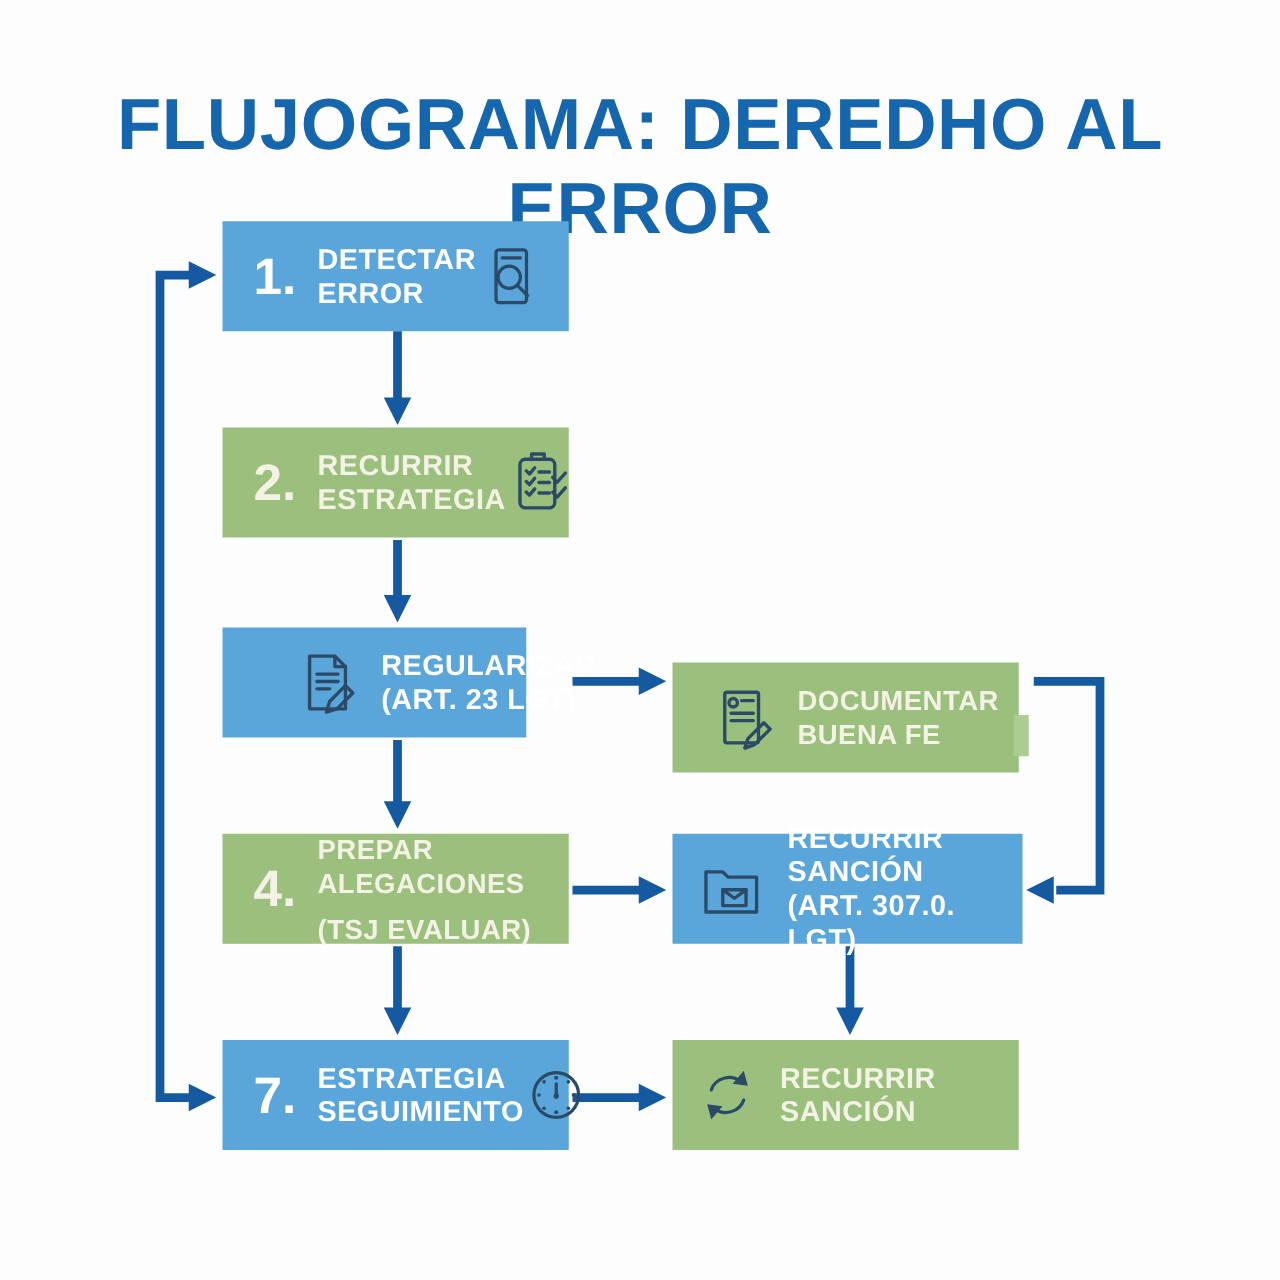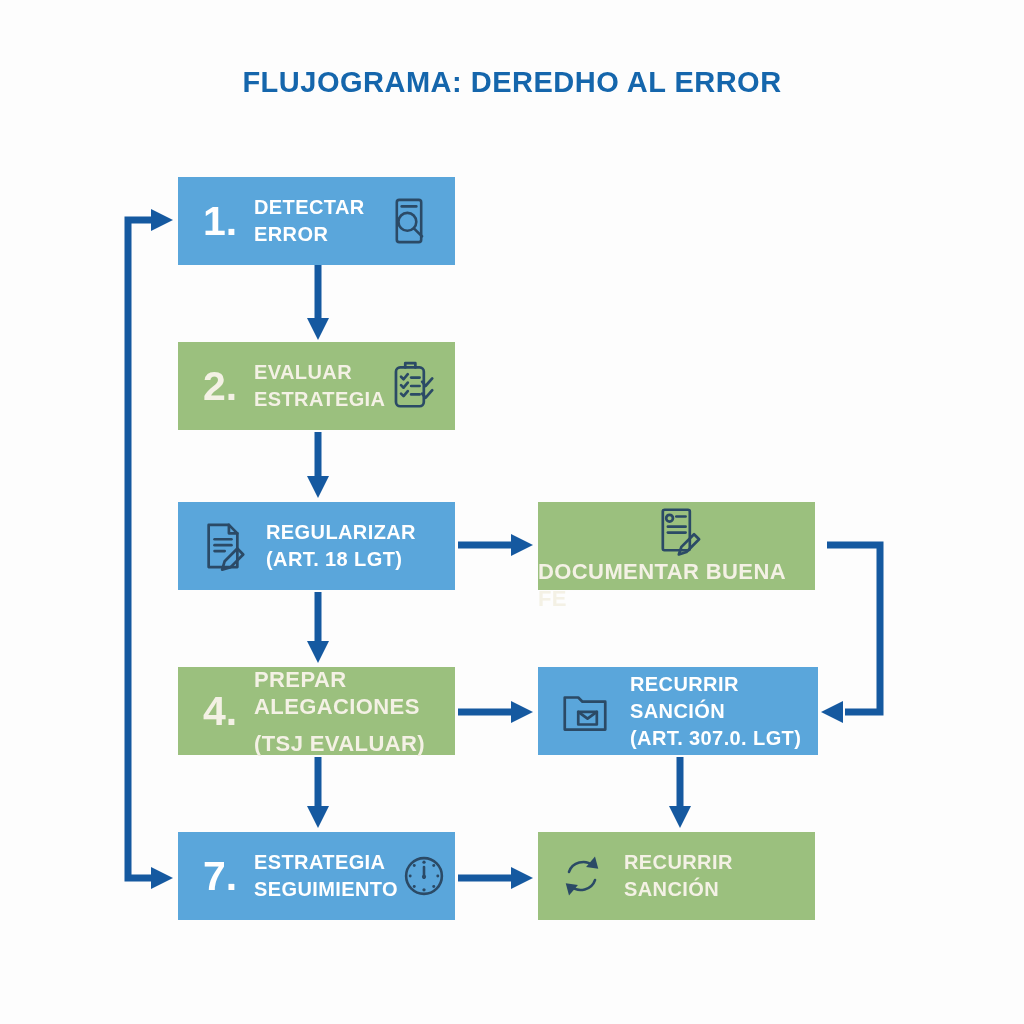--- a/index.html
+++ b/index.html
@@ -3,26 +3,26 @@
 <meta charset="utf-8">
 <style>
   :root{
     --bg:#fdfdfd; --box-blue:#5aa6db; --box-green:#9bc07e; --patch-green:#abcc92;
     --arrow:#1559a0; --title:#1566ac; --icon:#2b4a66; --text-blue:#ffffff; --text-green:#f4f1e5;
   }
   html,body{margin:0;padding:0;}
   body{font-family:"Liberation Sans",sans-serif;background:#fff;}
   .canvas{position:relative;width:1024px;height:1024px;background:var(--bg);overflow:hidden;}
   .title{position:absolute;top:66px;left:0;width:1024px;text-align:center;
-         font-size:29px;font-weight:700;letter-spacing:.5px;color:var(--title);}
+         font-size:58px;font-weight:700;letter-spacing:.5px;color:var(--title);}
   .node{position:absolute;display:flex;align-items:center;box-sizing:border-box;}
   .node.blue{background:var(--box-blue);color:var(--text-blue);}
   .node.green{background:var(--box-green);color:var(--text-green);}
   .num{font-size:41px;font-weight:700;width:68px;text-align:center;flex:0 0 auto;margin-left:8px;}
-  .txt{display:flex;flex-direction:column;font-size:20px;font-weight:700;
+  .txt{display:flex;flex-direction:column;font-size:23px;font-weight:700;
        letter-spacing:.4px;line-height:27px;}
   .icon{flex:0 0 auto;display:flex;align-items:center;justify-content:center;}
   .icon.right{margin-left:auto;margin-right:20px;}
   .icon.left{margin-left:18px;margin-right:16px;}
   .icon svg{stroke:var(--icon);fill:none;stroke-width:3.2;stroke-linecap:round;stroke-linejoin:round;}
   .icon svg .fil{fill:var(--icon);stroke:none;}
   .patch{position:absolute;background:var(--patch-green);z-index:0;}
   .node > *{position:relative;z-index:1;}
   svg.wires{position:absolute;left:0;top:0;pointer-events:none;}
   svg.wires path{stroke:var(--arrow);stroke-width:7;fill:none;}
@@ -46,57 +46,57 @@
         <path d="M23,14 H41"></path>
         <circle cx="30" cy="33" r="11"></circle>
         <path d="M38,41 L48,51"></path>
       </svg>
     </span>
   </div>
 
   <div class="node green" style="left:178px;top:342px;width:277px;height:88px;">
     <span class="num">2.</span>
     <div class="txt">
-      <span>EVALUAR</span>
+      <span>RECURRIR</span>
       <span>ESTRATEGIA</span>
     </div>
     <span class="icon right">
       <svg width="54" height="58" viewBox="0 0 64 64">
         <rect x="13" y="10" width="33" height="46" rx="5"></rect>
         <path d="M24,10 v-5 h12 v5"></path>
         <path d="M19,21 l3,3 5,-6"></path>
           <path d="M31,22 H41"></path>
         <path d="M19,31 l3,3 5,-6"></path>
           <path d="M31,32 H41"></path>
         <path d="M19,41 l3,3 5,-6"></path>
           <path d="M31,42 H41"></path>
         <path d="M44,27 l4,5 8,-9"></path>
         <path d="M44,41 l4,5 8,-9"></path>
       </svg>
     </span>
   </div>
 
-  <div class="node blue" style="left:178px;top:502px;width:277px;height:88px;">
+  <div class="node blue" style="left:178px;top:502px;width:243px;height:88px;padding-left:39px;">
     <span class="icon left">
       <svg width="54" height="56" viewBox="0 0 64 64">
         <path d="M15,7 h24 l10,10 v40 h-34 z"></path>
         <path d="M39,7 v10 h10"></path>
         <path d="M22,24 H42"></path>
           <path d="M22,31 H42"></path>
           <path d="M22,38 H34"></path>
         <path d="M34,50 L49,35 l7,7 L41,57 l-10,3 z"></path>
       </svg>
     </span>
     <div class="txt">
       <span>REGULARIZAR</span>
-      <span>(ART. 18 LGT)</span>
+      <span>(ART. 23 LGT)</span>
     </div>
   </div>
 
-  <div class="node green" style="left:538px;top:502px;width:277px;height:88px;flex-direction:column;">
+  <div class="node green" style="left:538px;top:530px;width:277px;height:88px;">
     <div class="patch" style="left:273px;top:14px;width:19px;height:33px;"></div>
     <span class="icon left">
       <svg width="54" height="56" viewBox="0 0 64 64">
         <rect x="14" y="8" width="32" height="48" rx="2"></rect>
         <circle cx="22" cy="18" r="4"></circle>
         <path d="M30,16 H41"></path>
           <path d="M20,28 H41"></path>
           <path d="M20,35 H41"></path>
         <path d="M36,52 L51,37 l6,6 L42,58 l-9,3 z"></path>
       </svg>

